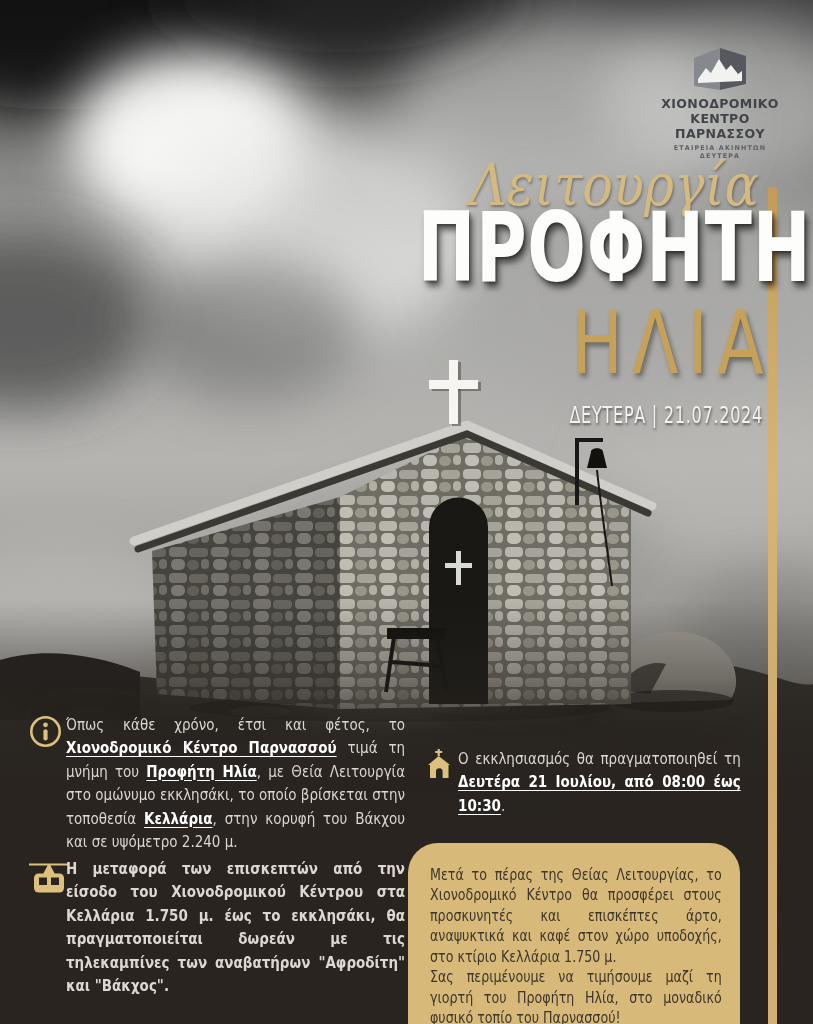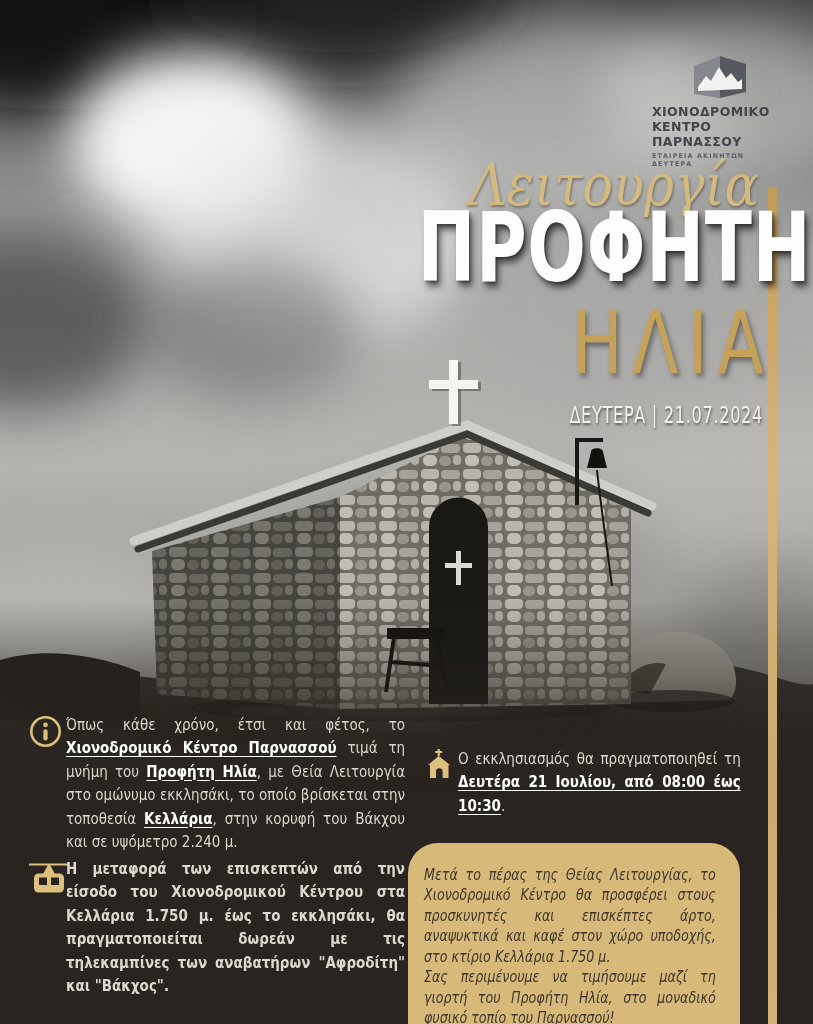--- a/index.html
+++ b/index.html
@@ -17,21 +17,21 @@
       rgba(40,35,30,.74) 30%,
       rgba(40,35,30,.9) 42%,
       rgba(41,36,31,.98) 55%,
       #292420 68%, #292420 100%);
   }
   .gold-bar{
     position:absolute;left:768px;top:187px;width:9px;height:837px;z-index:2;
     background:linear-gradient(180deg,#c49c57 0%,#d7b478 35%,#cfa96c 70%,#d3af73 100%);
   }
   
-  .logo{position:absolute;left:652px;top:52px;width:136px;text-align:left;z-index:3;}
+  .logo{position:absolute;left:652px;top:44px;width:136px;text-align:center;z-index:3;}
   .logo-emblem{display:block;margin:0 auto 4px auto;}
   .logo-name{
     font-size:12.5px;font-weight:bold;color:#41454a;line-height:1.2;letter-spacing:.4px;
   }
   .logo-tagline{
     margin-top:3px;font-size:6.4px;color:#5d6167;letter-spacing:1.15px;font-weight:bold;
   }
   
   .title-block{position:absolute;right:50px;top:148px;width:480px;text-align:right;z-index:3;margin-top:8px;}
   .title-script{
@@ -65,21 +65,21 @@
   }
   .note-info{top:713px;left:29px;width:376px;}
   .note-service{top:731px;left:422px;width:318px;margin-top:16px;}
   .note-service .note-text{width:346px;margin-left:36px;}
   .note-transport{top:857px;left:29px;width:376px;font-weight:bold;}
   .seg-strong{color:#ffffff;font-weight:bold;text-decoration:underline;text-underline-offset:3px;}
   
   .offer-box{
     position:absolute;left:408px;top:843px;width:332px;height:181px;z-index:3;
     background:#d7b97a;border-radius:30px 30px 0 0;
-    padding:22px 19px 0 16px;box-sizing:border-box;overflow:hidden;font-style:italic;
+    padding:22px 19px 0 22px;box-sizing:border-box;overflow:hidden;
   }
   .offer-box p{
     margin:0;font-size:15.5px;line-height:1.32;color:#3e352a;text-align:justify;
     width:357px;transform:scaleX(.817);transform-origin:left top;
   }
 </style>
 </head>
 <body>
 
 <div class="poster">

